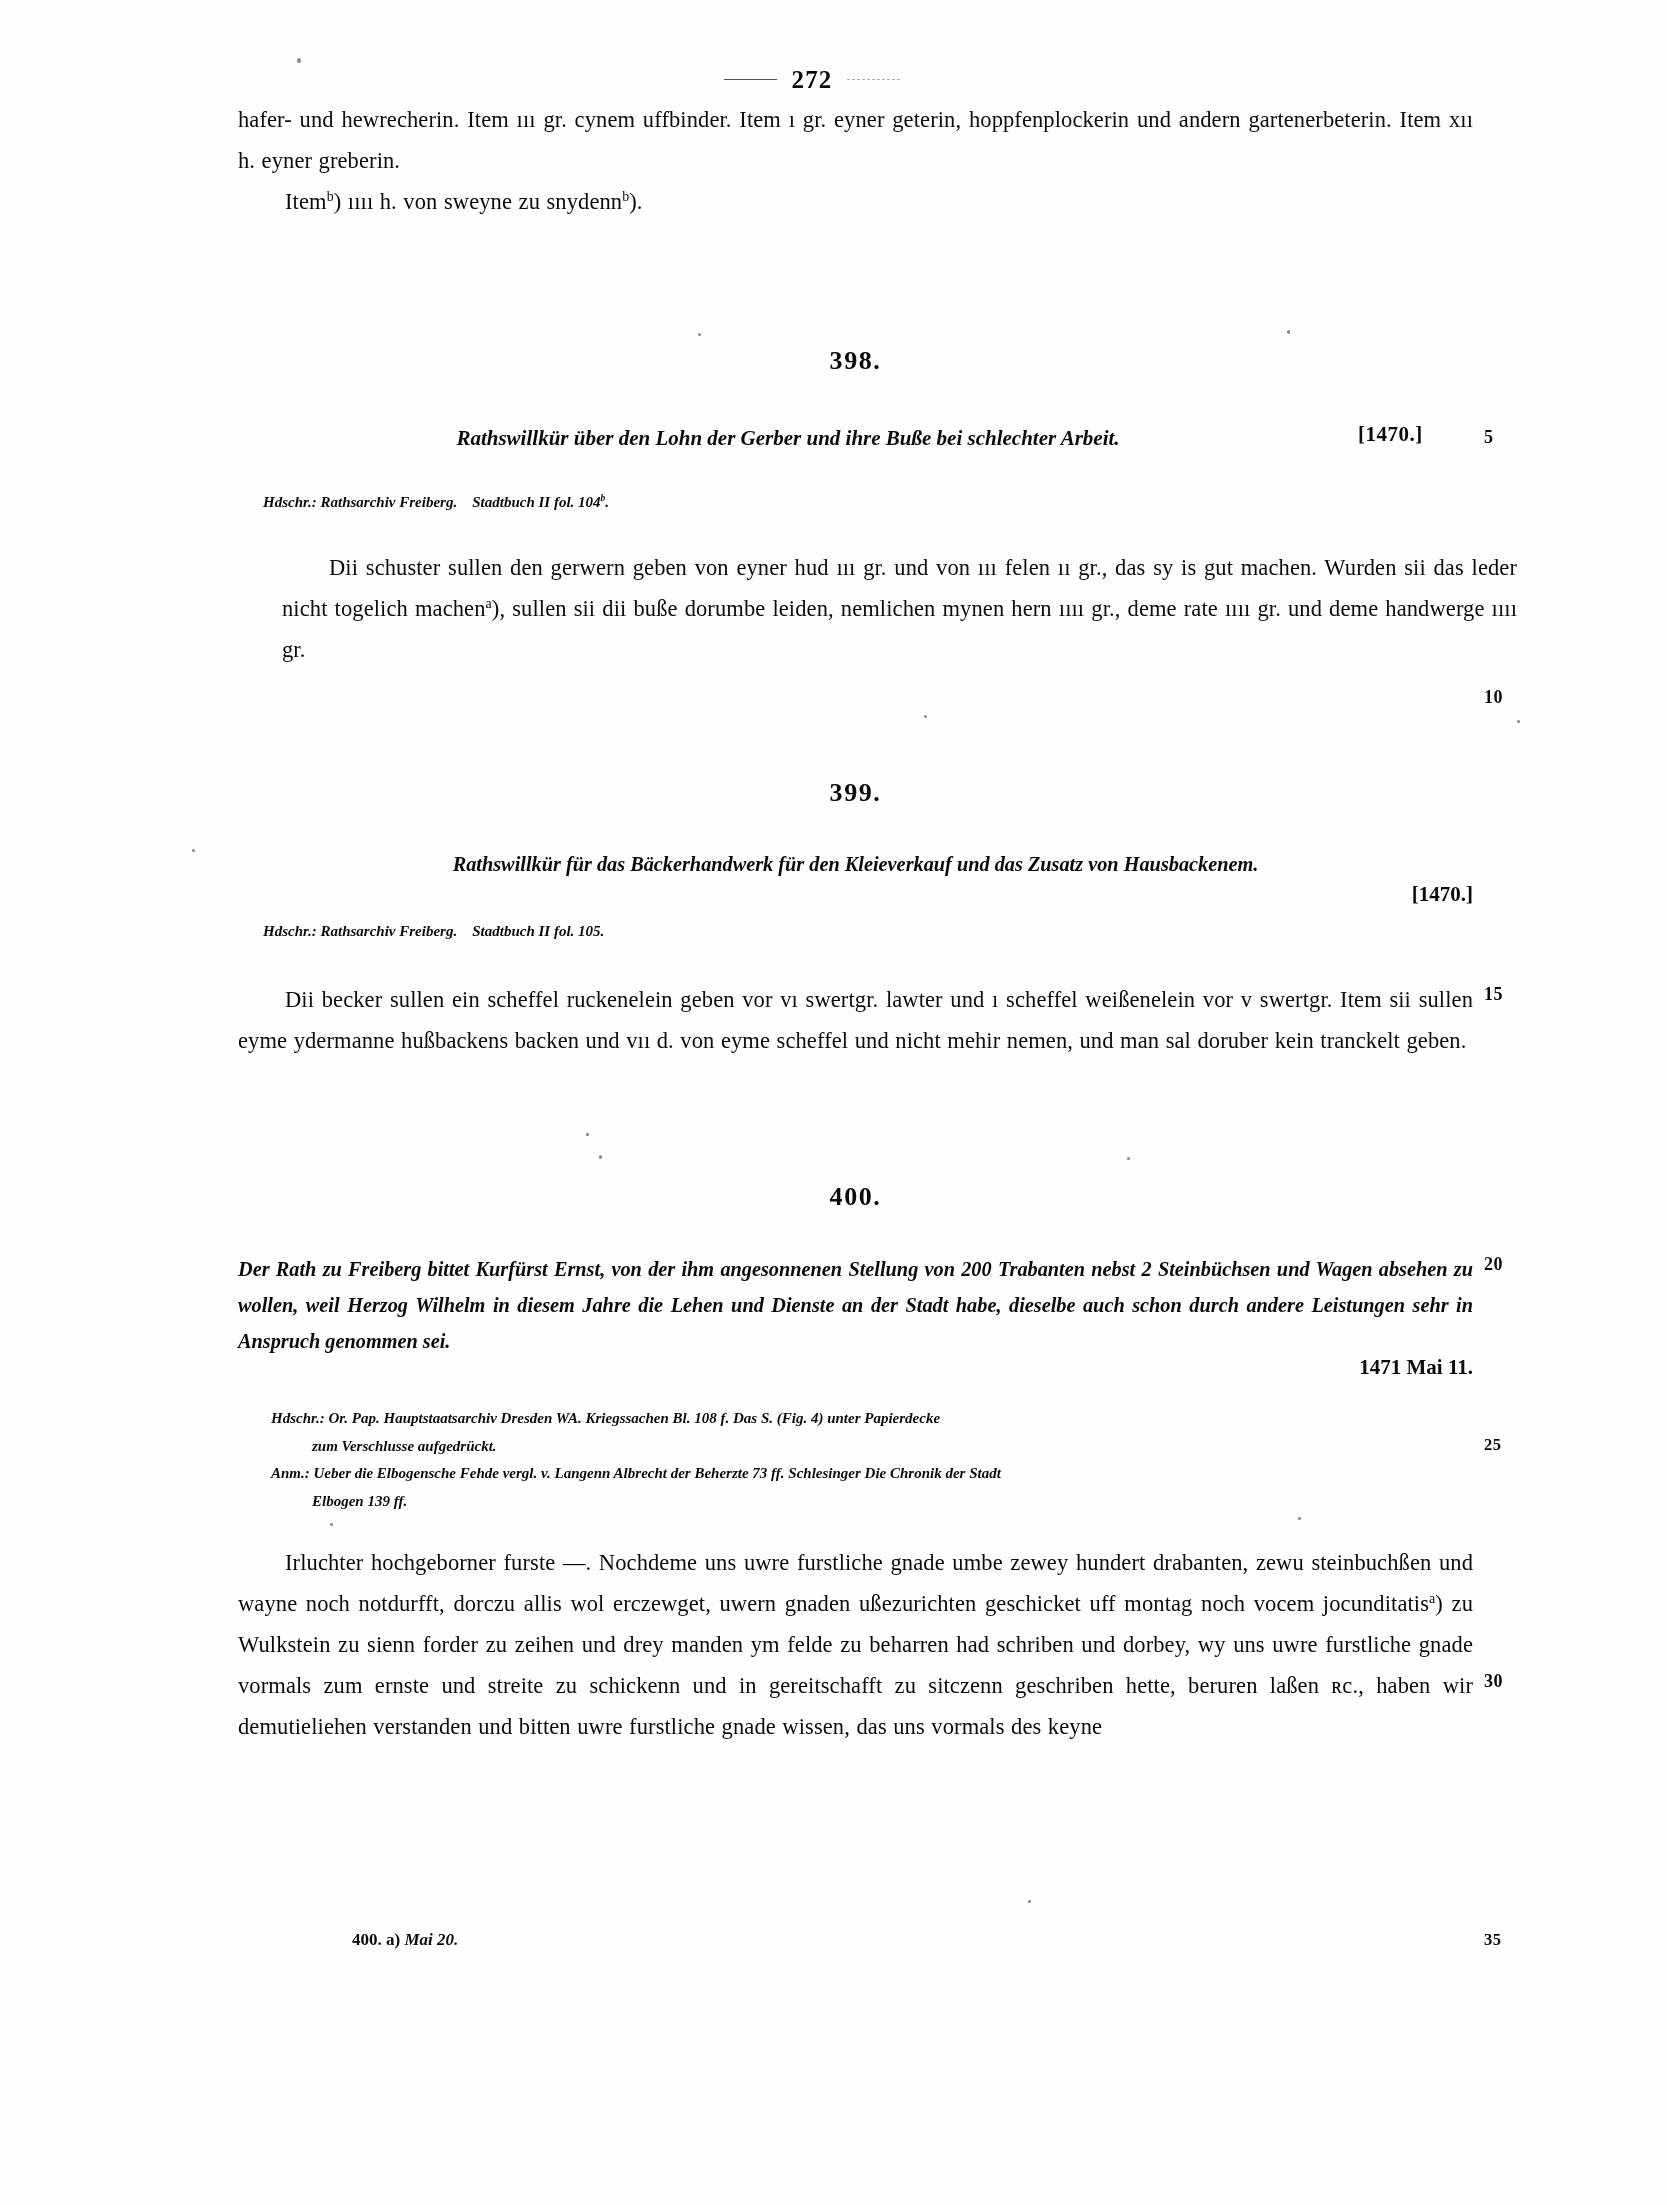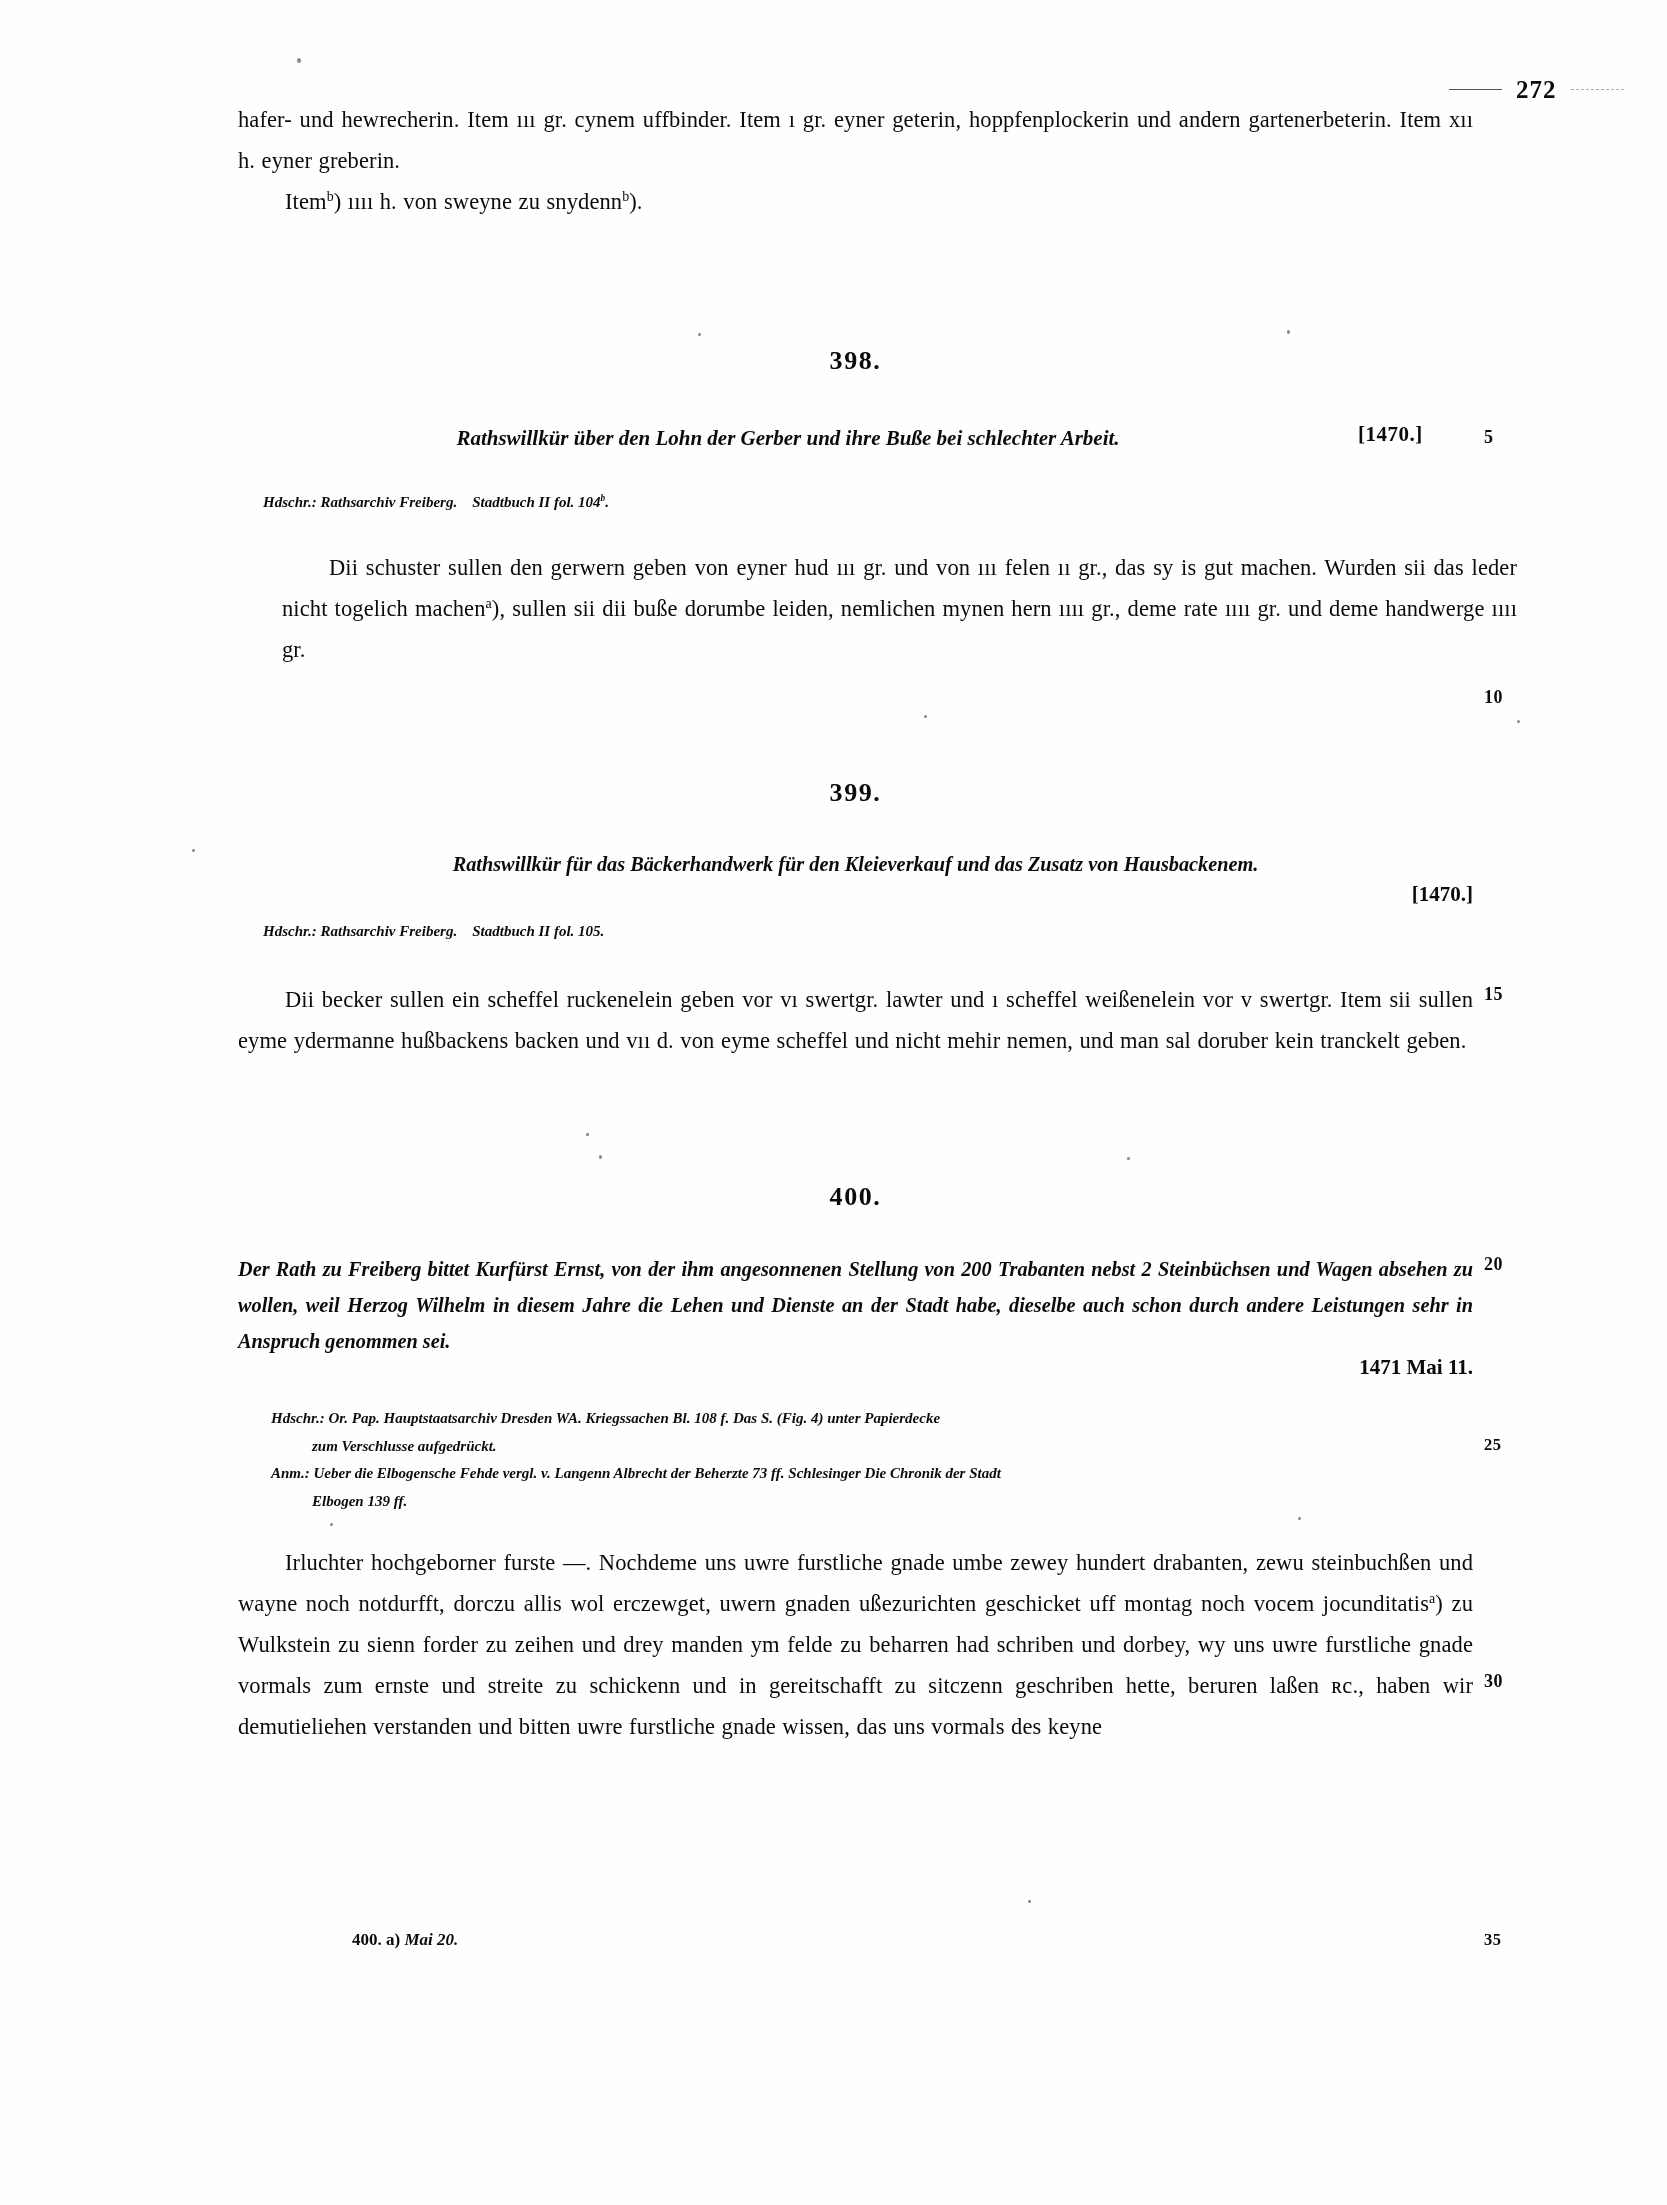--- a/index.html
+++ b/index.html
@@ -27,24 +27,24 @@
   
   .col {
     position: absolute;
     left: 238px;
     width: 1235px;
   }
 
   
   .runhead {
     position: absolute;
-    top: 76px;
+    top: 66px;
     left: 0;
     width: 1624px;
-    text-align: right;
+    text-align: center;
     font-size: 25px;
     font-weight: bold;
     letter-spacing: 1.1px;
   }
   .runhead .rule-left,
   .runhead .rule-right {
     display: inline-block;
     width: 53px;
     vertical-align: 7.7px;
     border-top: 1.6px solid #1a1a1a;

